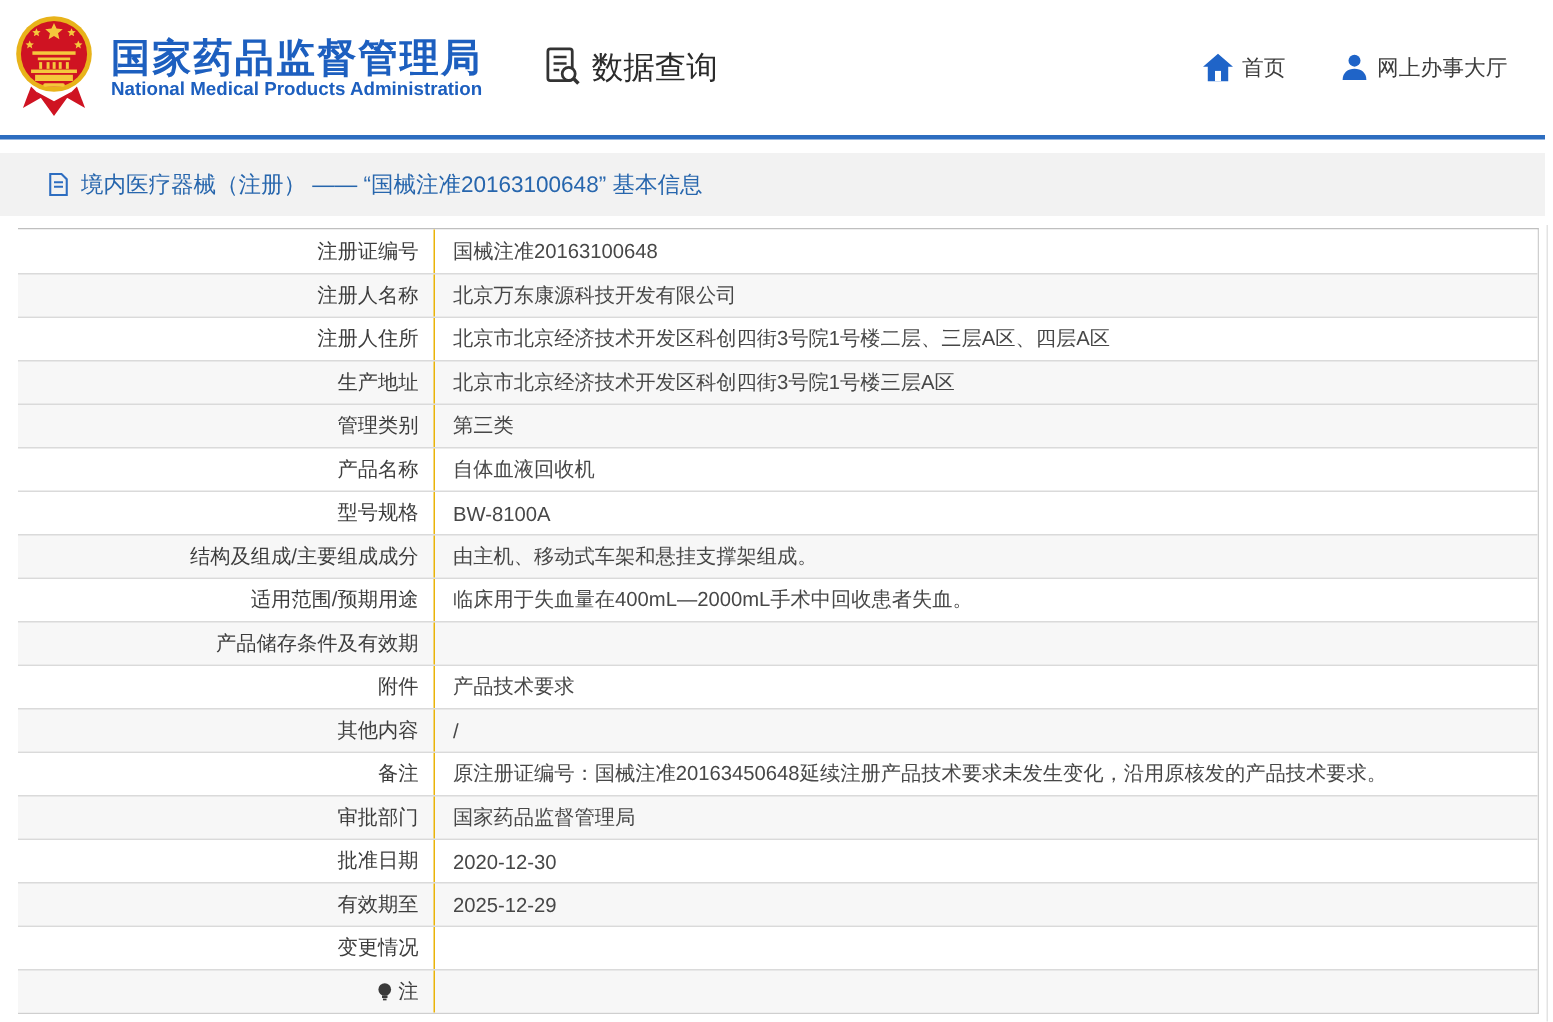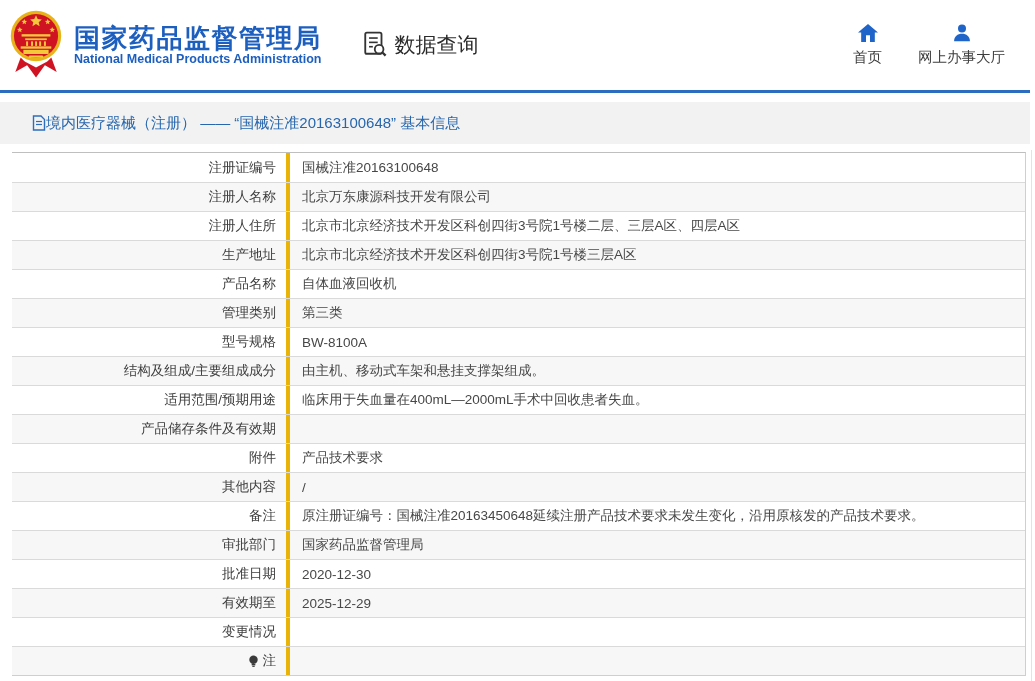--- a/index.html
+++ b/index.html
@@ -12,42 +12,42 @@
 
   
   .header { height:90px; display:flex; align-items:center; background:#fff; }
   .logo { margin-left:9px; flex:0 0 auto; }
   .brand { margin-left:11px; }
   .brand-title { font-size:26px; font-weight:bold; color:#1d5fbf; letter-spacing:1.5px; line-height:1.1; }
   .brand-sub { font-size:12.5px; font-weight:600; color:#1d5fbf; }
   .section-entry { display:flex; align-items:flex-start; margin-left:40px; gap:7px; cursor:pointer; }
   .section-label { font-size:21px; color:#2b2b2b; }
   .header-nav { margin-left:auto; display:flex; gap:36px; margin-right:30px; }
-  .nav-item { display:flex; flex-direction:column; align-items:center; gap:5px; cursor:pointer; }
+  .nav-item { display:flex; flex-direction:row; align-items:center; gap:5px; cursor:pointer; }
   .nav-label { font-size:14.5px; color:#3d3d3d; white-space:nowrap; }
 
   .blue-line { height:3px; background:#2d6dc0; width:1030px; }
 
   
   .crumb-bar {
     margin-top:9px; height:42px; width:1030px; background:#f2f2f2;
-    display:flex; align-items:center; padding-left:32px; 
+    display:flex; align-items:center; padding-left:32px; gap:8px;
   }
   .crumb-text { font-size:15px; color:#2766ad; }
 
   
   .table-wrap {
     margin:8px 0 0 12px; width:1014px;
     border-top:1px solid #bfbfbf; border-right:1px solid #cfcfcf; border-bottom:1px solid #cfcfcf;
   }
   .row { display:flex; align-items:stretch; min-height:29px; border-top:1px solid #dadada; background:#fff; }
   .row:first-child { border-top:none; }
   .row.alt { background:#f7f7f7; }
   .cell-label {
-    width:278px; padding-right:10px; border-right:4px solid #eab308;
+    width:278px; padding-right:10px; border-right:1px solid #eab308;
     display:flex; align-items:center; justify-content:flex-end; gap:4px;
     font-size:13.5px; color:#3d3d3d;
   }
   .cell-value {
     flex:1; padding-left:12px; display:flex; align-items:center;
     font-size:13.5px; color:#474747;
   }
   .cell-value a { color:#4a90e2; text-decoration:none; cursor:pointer; }
 
   .edge-line { position:fixed; right:3px; top:150px; bottom:0; width:1px; background:#e3e3e3; }
@@ -169,37 +169,37 @@
     <div class="row alt">
     <div class="cell-label">
 
       <span>生产地址</span>
     </div>
     <div class="cell-value">
       <span>北京市北京经济技术开发区科创四街3号院1号楼三层A区</span>
 
     </div>
   </div>
+    <div class="row alt">
+    <div class="cell-label">
+
+      <span>管理类别</span>
+    </div>
+    <div class="cell-value">
+      <span>第三类</span>
+
+    </div>
+  </div>
     <div class="row">
     <div class="cell-label">
 
       <span>产品名称</span>
     </div>
     <div class="cell-value">
       <span>自体血液回收机</span>
-
-    </div>
-  </div>
-    <div class="row alt">
-    <div class="cell-label">
-
-      <span>管理类别</span>
-    </div>
-    <div class="cell-value">
-      <span>第三类</span>
 
     </div>
   </div>
     <div class="row">
     <div class="cell-label">
 
       <span>型号规格</span>
     </div>
     <div class="cell-value">
       <span>BW-8100A</span>

